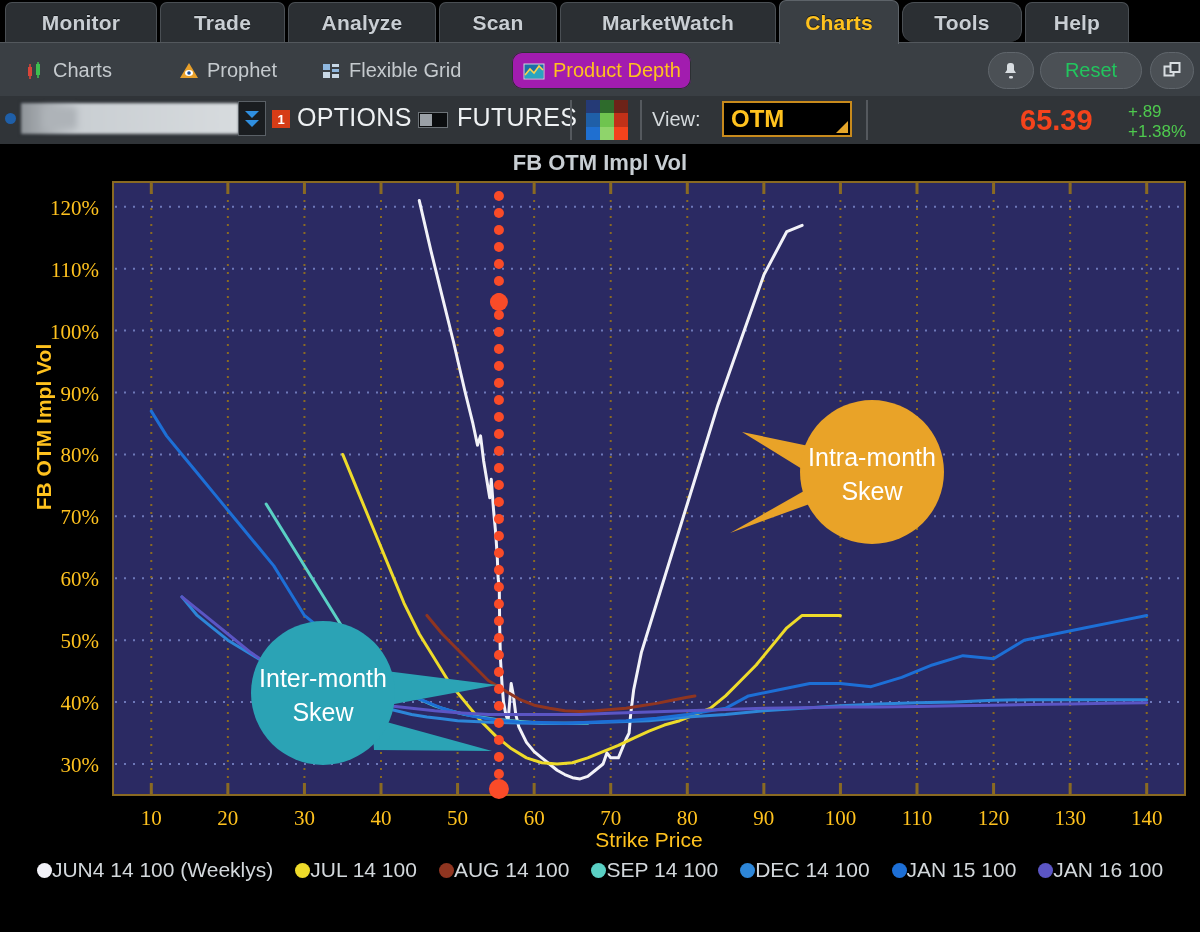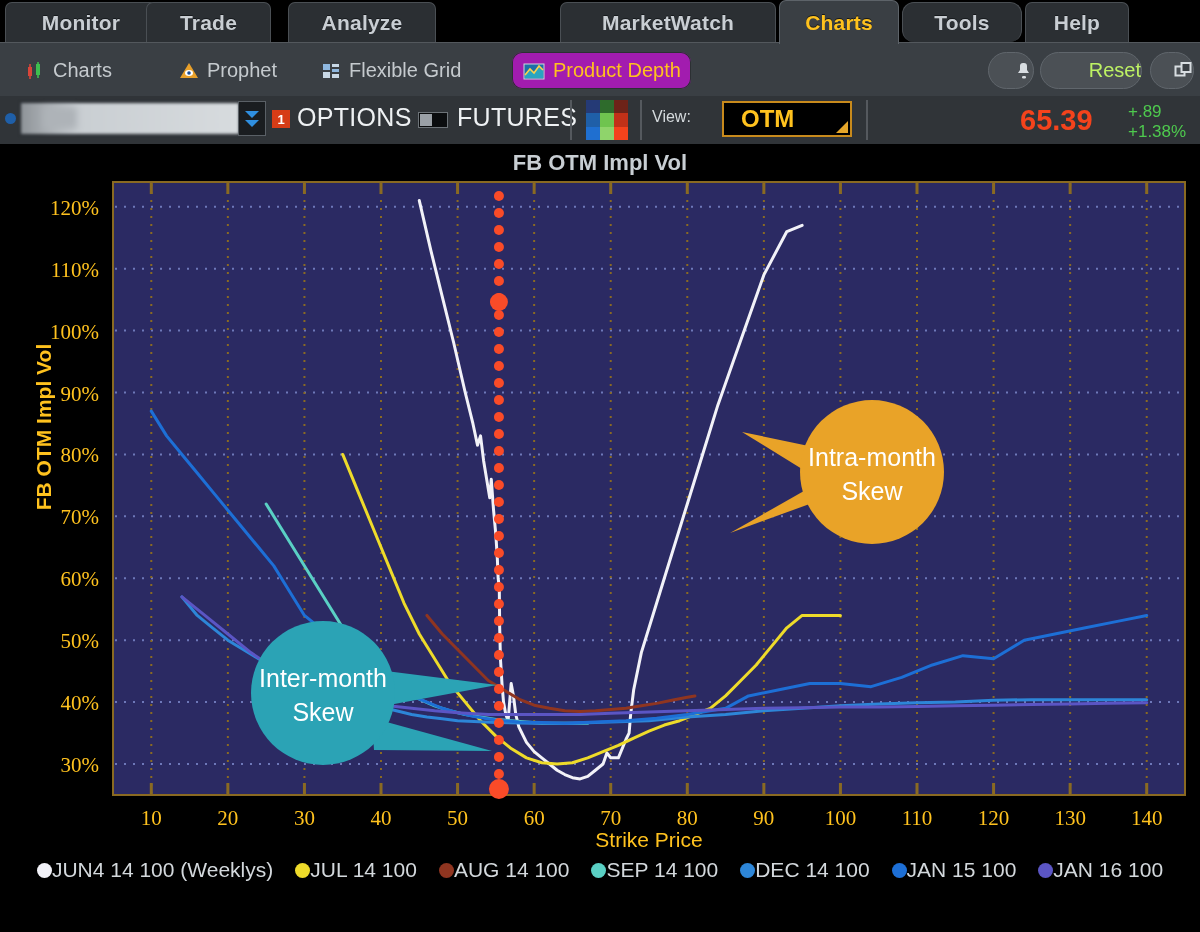--- a/index.html
+++ b/index.html
@@ -47,22 +47,22 @@
     position: absolute; top: 9px; height: 37px;
     display: flex; align-items: center; gap: 7px;
     color: #c5cace; font-size: 20px; padding: 0 10px;
     cursor: pointer; border-radius: 10px;
   }
   .subitem.sel { background: #a21caf; color: #ffc21e; box-shadow: inset 0 0 0 1px #2c3033; }
   .round-btn {
     position: absolute; top: 9px; height: 37px;
     background: #4b5055; border: 1px solid #60666c;
     border-radius: 19px;
-    color: #bef264; font-size: 20px;
-    display: flex; align-items: center; justify-content: flex-end;
+    color: #22c55e; font-size: 20px;
+    display: flex; align-items: center; justify-content: center;
     cursor: pointer;
   }
 
   
   .quoterow {
     position: absolute; left: 0; top: 96px; width: 1200px; height: 48px;
     background: #303438;
   }
   .sym-dot {
     position: absolute; left: 5px; top: 113px; width: 11px; height: 11px;
@@ -96,26 +96,26 @@
     background: #0b0d0f; border: 1px solid #6d7378; cursor: pointer;
   }
   .toggle-sw i { position: absolute; left: 1px; top: 1px; width: 12px; height: 12px; background: #9aa0a6; display:block;}
   .vsep { position: absolute; width: 2px; background: #55595e; }
   .palette {
     position: absolute; left: 586px; top: 100px;
     width: 42px; height: 40px;
     display: grid; grid-template-columns: repeat(3, 1fr); grid-template-rows: repeat(3, 1fr);
     cursor: pointer;
   }
-  .viewlabel { position: absolute; left: 652px; top: 108px; color: #d5dadd; font-size: 16px; }
+  .viewlabel { position: absolute; left: 652px; top: 108px; color: #d5dadd; font-size: 20px; }
   .viewbox {
     position: absolute; left: 722px; top: 101px; width: 130px; height: 36px;
     background: #000; border: 2px solid #c88a1c;
     color: #ffc21e; font-size: 24px; font-weight: bold;
-    display: flex; align-items: center; padding-left: 17px;
+    display: flex; align-items: center; padding-left: 7px;
     cursor: pointer;
   }
   .viewbox::after {
     content: ""; position: absolute; right: 2px; bottom: 2px;
     width: 0; height: 0;
     border-left: 12px solid transparent; border-bottom: 12px solid #e5a62a;
   }
   .price { position: absolute; left: 1020px; top: 104px; color: #f4431c; font-size: 29px; font-weight: bold; }
   .chg1  { position: absolute; left: 1128px; top: 102px; color: #4ec94e; font-size: 17px; }
   .chg2  { position: absolute; left: 1128px; top: 122px; color: #4ec94e; font-size: 17px; }
@@ -149,25 +149,28 @@
 </style>
 </head>
 <body>
 
 <div id="app">
 
   <div class="tabbar" id="tabbar">
       <div class="tab" style="left: 5px; width: 152px;">
         <span>Monitor</span>
       </div>
-      <div class="tab" style="left: 146px; width: 125px;">
+      <div class="tab" style="left: 160px; width: 125px;">
         <span>Trade</span>
       </div>
       <div class="tab" style="left: 288px; width: 148px;">
         <span>Analyze</span>
+      </div>
+      <div class="tab" style="left: 439px; width: 118px;">
+        <span>Scan</span>
       </div>
       <div class="tab" style="left: 560px; width: 216px;">
         <span>MarketWatch</span>
       </div>
       <div class="tab active" style="left: 779px; width: 120px;">
         <span>Charts</span>
       </div>
       <div class="tab" style="left: 902px; width: 120px; border-radius: 12px;">
         <span>Tools</span>
       </div>

